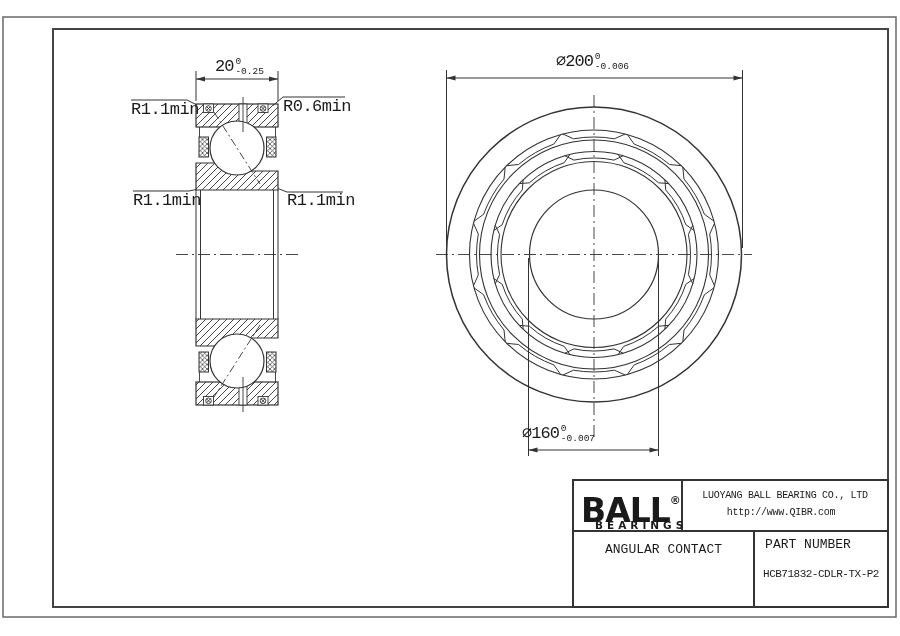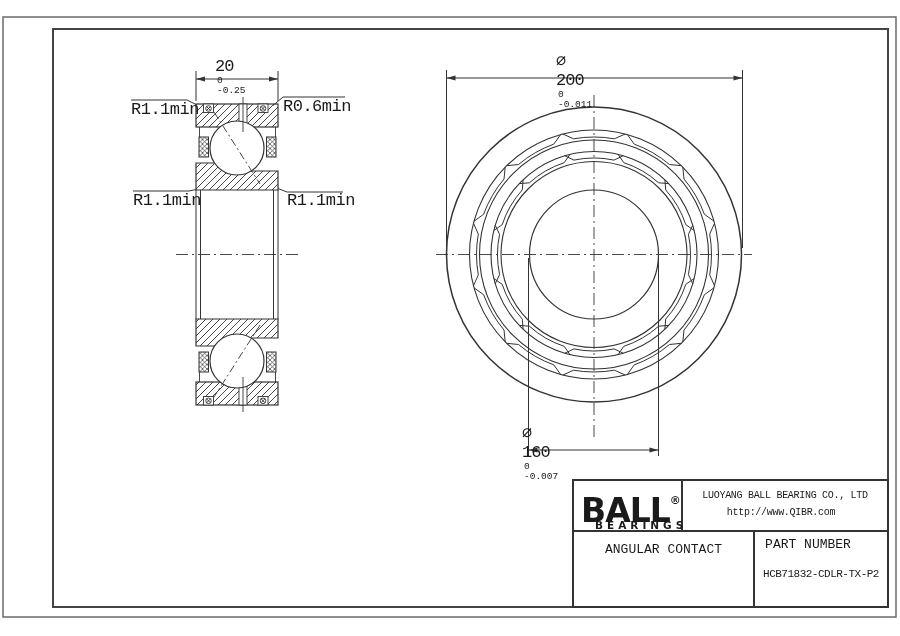--- a/index.html
+++ b/index.html
@@ -1,21 +1,21 @@
 <!DOCTYPE html>
 <html><head>
 <meta charset="utf-8">
 <style>
   html,body{margin:0;padding:0;background:#fdfdfd;}
   .page{position:relative;width:900px;height:636px;background:#fff;overflow:hidden;
         font-family:"Liberation Mono","DejaVu Sans Mono",monospace;color:#1a1a1a;}
   svg{position:absolute;left:0;top:0;}
   .ov{position:absolute;white-space:nowrap;}
   .lbl{font-size:17px;letter-spacing:-0.5px;margin-top:16px;}
-  .dim{display:flex;align-items:flex-start;flex-direction:column;}
+  .dim{display:flex;align-items:flex-start;}
   .dim .main{font-size:17px;line-height:19px;letter-spacing:-1px;}
   .dim .stack{display:flex;flex-direction:column;font-size:9.5px;line-height:10px;margin-left:2px;margin-top:0;}
   .brand{font-family:"DejaVu Sans","Liberation Sans",sans-serif;font-weight:900;font-size:33px;line-height:33px;letter-spacing:-1px;}
   .brand sup{font-size:11px;font-weight:700;vertical-align:18px;letter-spacing:0;}
   .brandsub{font-family:"DejaVu Sans","Liberation Sans",sans-serif;font-weight:700;font-size:10.5px;letter-spacing:4px;}
   .cell{text-align:center;}
   .co{font-size:10px;letter-spacing:-0.3px;}
   .prod{font-size:13px;}
   .pn{font-size:11px;letter-spacing:-0.5px;}
 </style>
@@ -143,21 +143,21 @@
     <span>0</span>
     <span>-0.25</span>
   </span>
 </div>
 
 <div class="ov dim" style="left:556px;top:52px;">
   <span class="main">⌀</span>
   <span class="main">200</span>
   <span class="stack">
     <span>0</span>
-    <span>-0.011</span>
+    <span>-0.006</span>
   </span>
 </div>
 
 <div class="ov dim" style="left:522px;top:424px;">
   <span class="main">⌀</span>
   <span class="main">160</span>
   <span class="stack">
     <span>0</span>
     <span>-0.007</span>
   </span>

